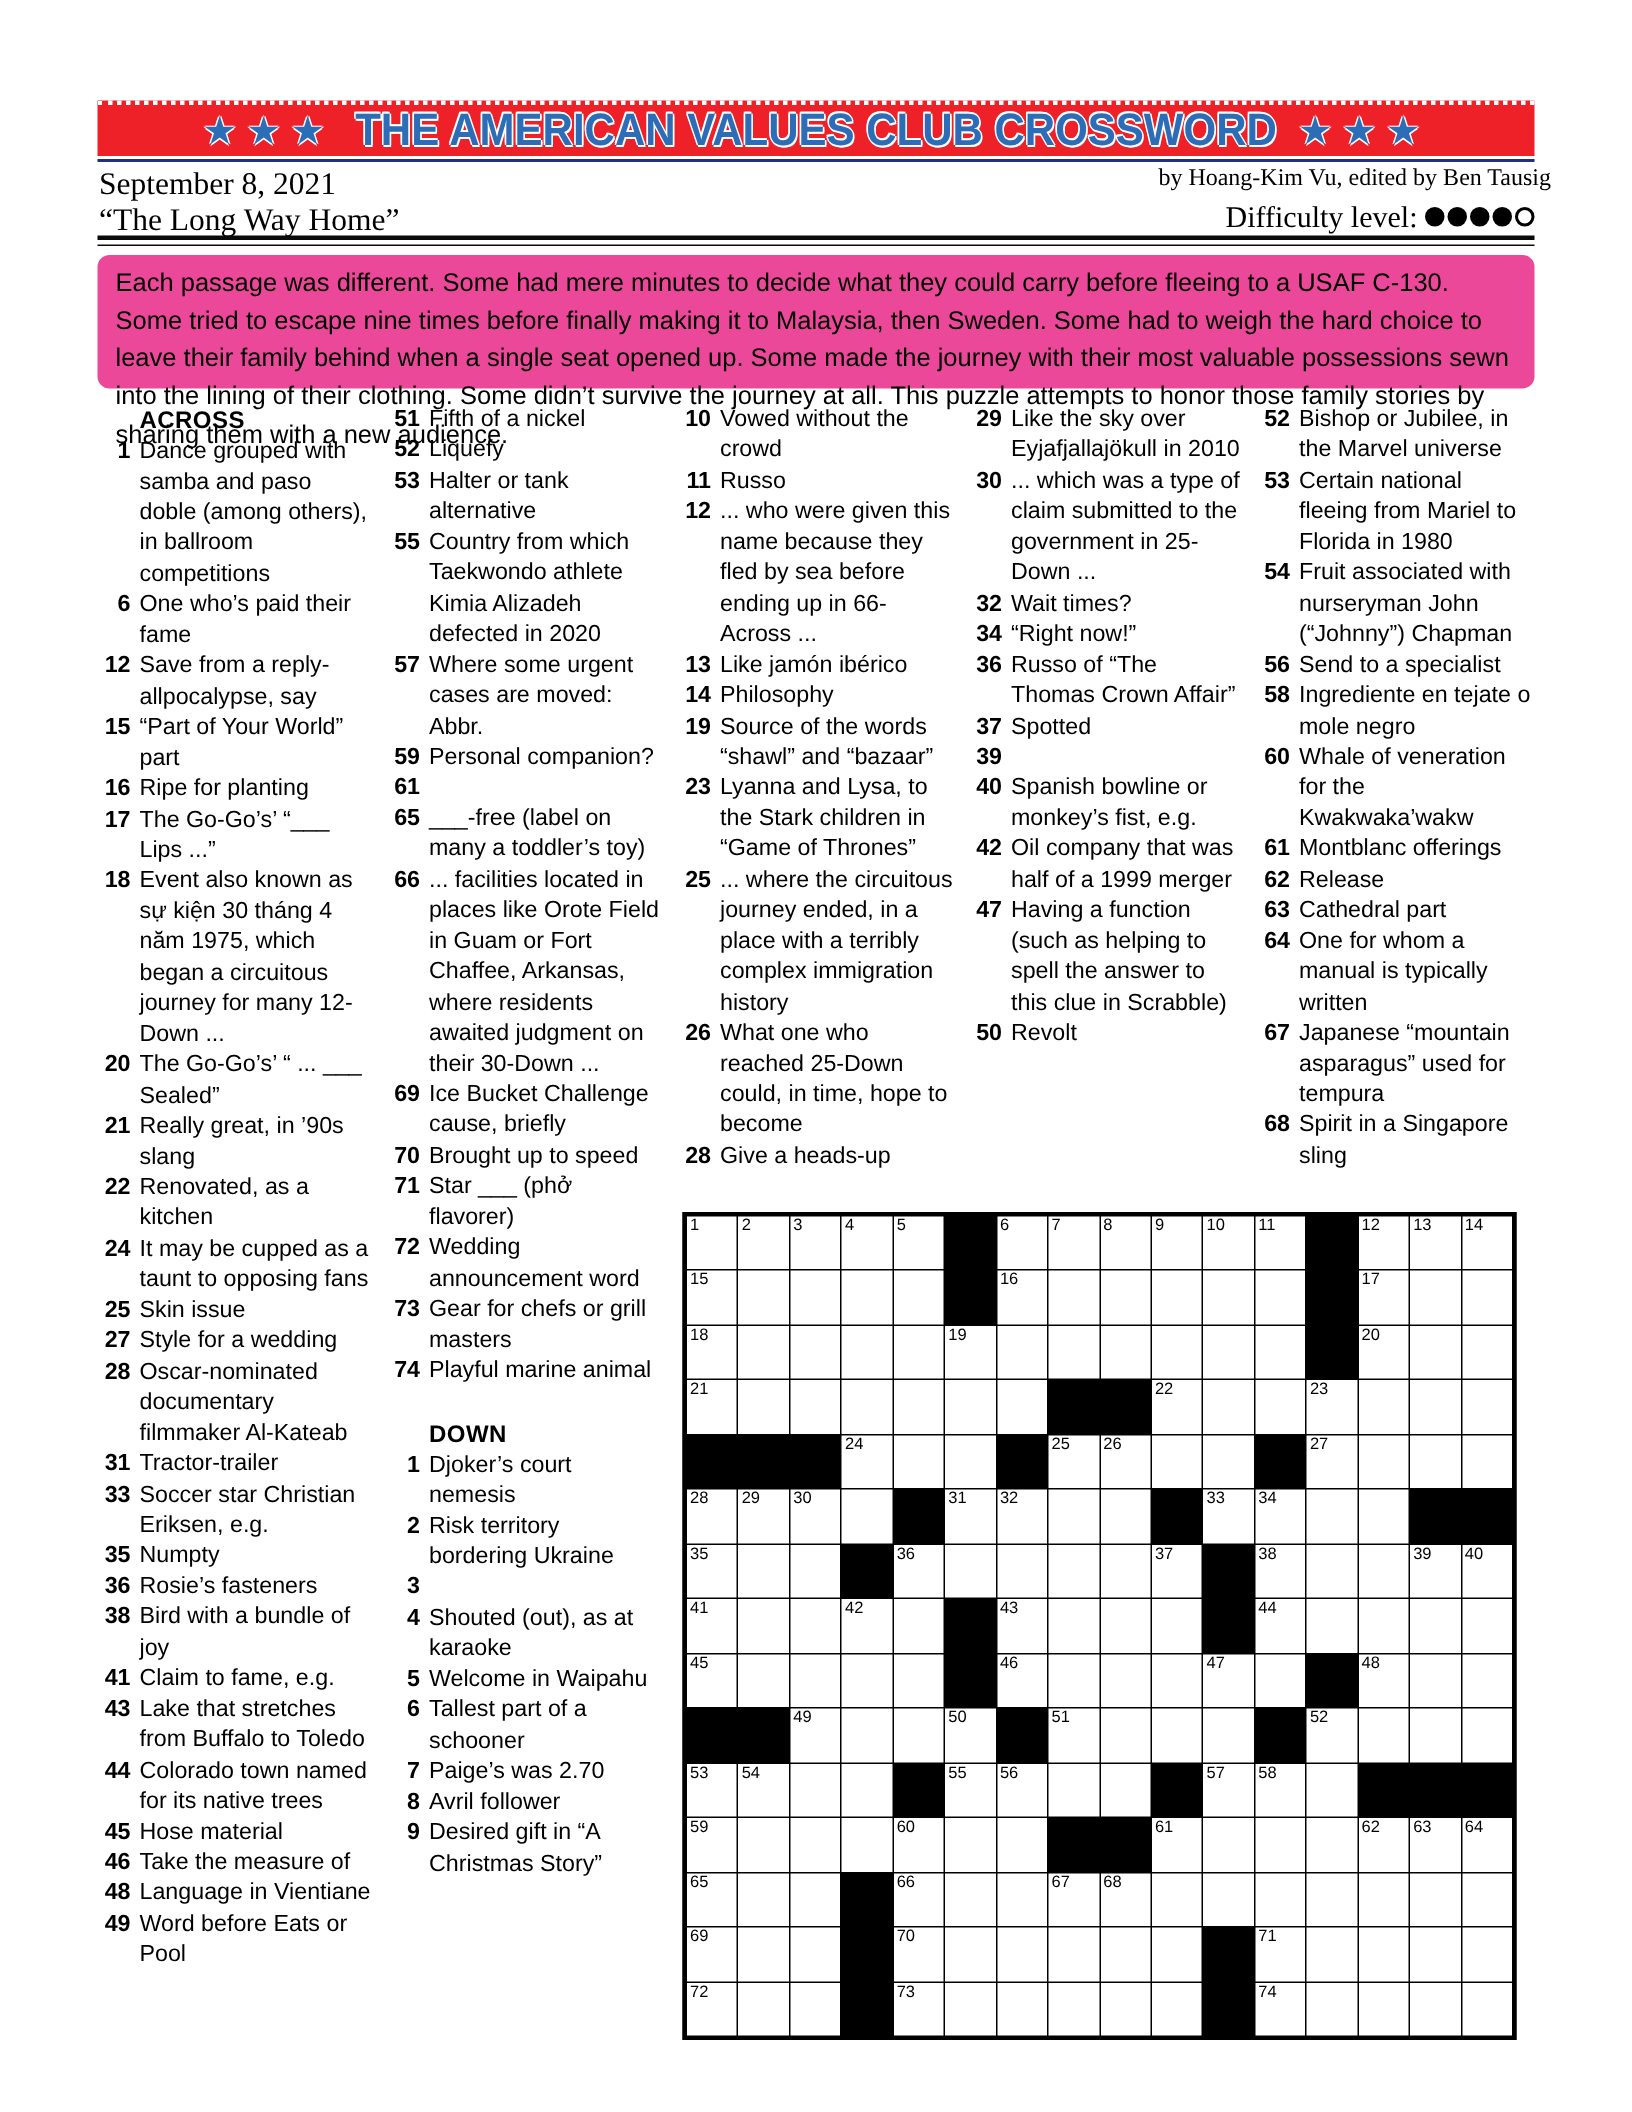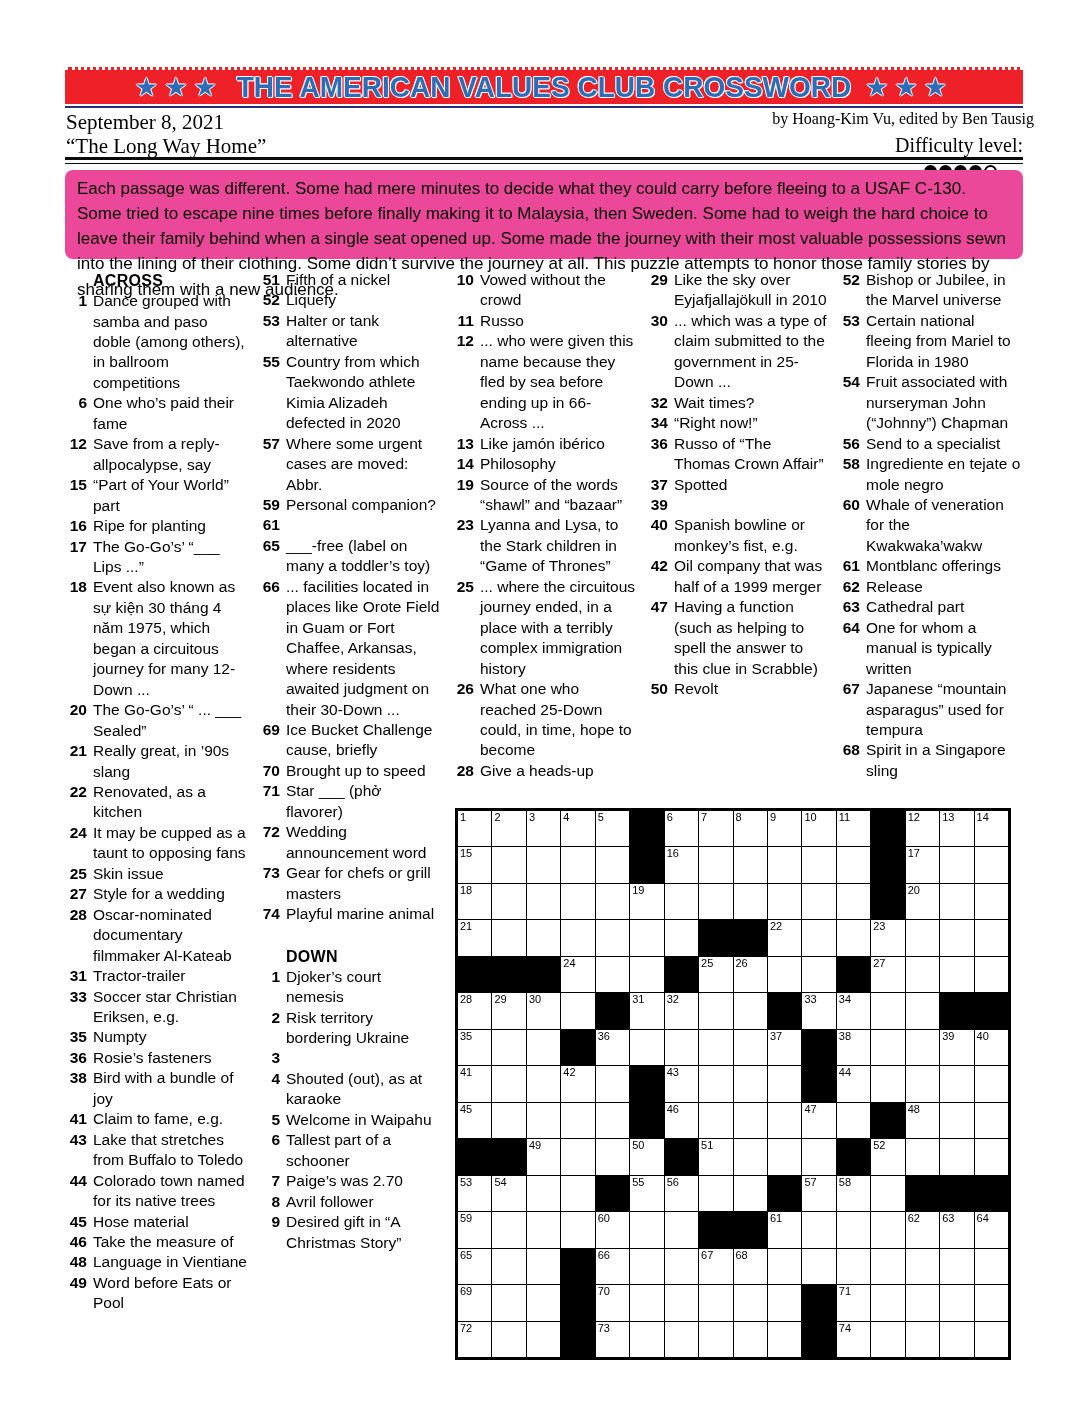--- a/index.html
+++ b/index.html
@@ -16,21 +16,21 @@
         transform:scaleY(1.08);white-space:nowrap;
         text-shadow:-1px 0 0 #fff,1px 0 0 #fff,0 -1px 0 #fff,0 1px 0 #fff,1px 1px 0 #fff,-1px -1px 0 #fff;}
   #banner-underline{position:absolute;left:65px;top:106px;width:958px;height:2px;background:#252f7c;}
 
   
   .serif{font-family:"Liberation Serif","DejaVu Serif",serif;text-align:right;}
   #meta-date{position:absolute;left:66px;top:110px;font-size:21px;}
   #meta-title{position:absolute;left:66px;top:134px;font-size:21px;}
   #meta-byline{position:absolute;right:54px;top:110px;font-size:16px;text-align:left;}
   #meta-difficulty{position:absolute;right:65px;top:134px;font-size:20px;text-align:right;
-                   display:flex;align-items:center;gap:3px;flex-direction:column;}
+                   display:flex;align-items:center;gap:3px;}
   .dot{display:inline-block;width:13px;height:13px;border-radius:50%;box-sizing:border-box;margin-left:2px;}
   .dot.filled{background:#000;}
   .dot.empty{border:2px solid #000;background:#fff;}
 
   #rule{position:absolute;left:65px;top:157px;width:958px;height:3px;
         border-top:3px solid #0a0a0a;border-bottom:1px solid #0a0a0a;}
 
   
   #intro-box{position:absolute;left:65px;top:170px;width:958px;height:89px;background:#ec4899;
              border-radius:8px;box-sizing:border-box;padding:6px 12px 6px 12px;}

